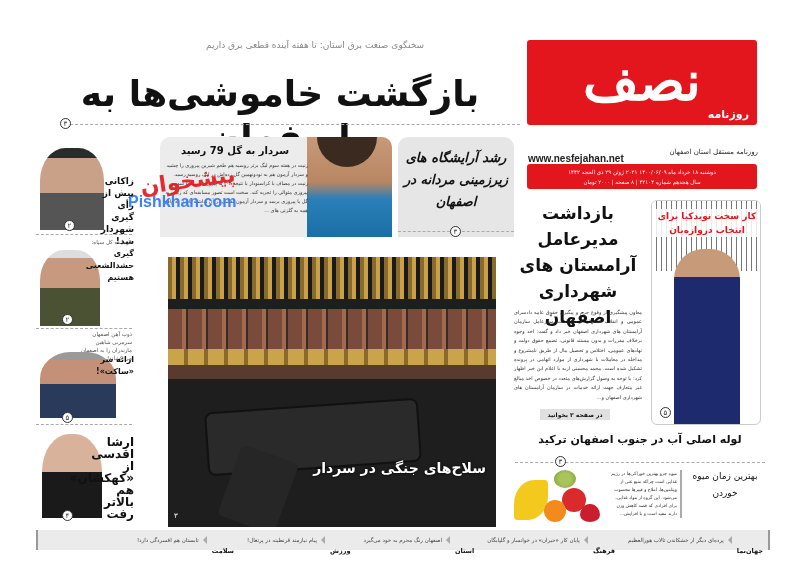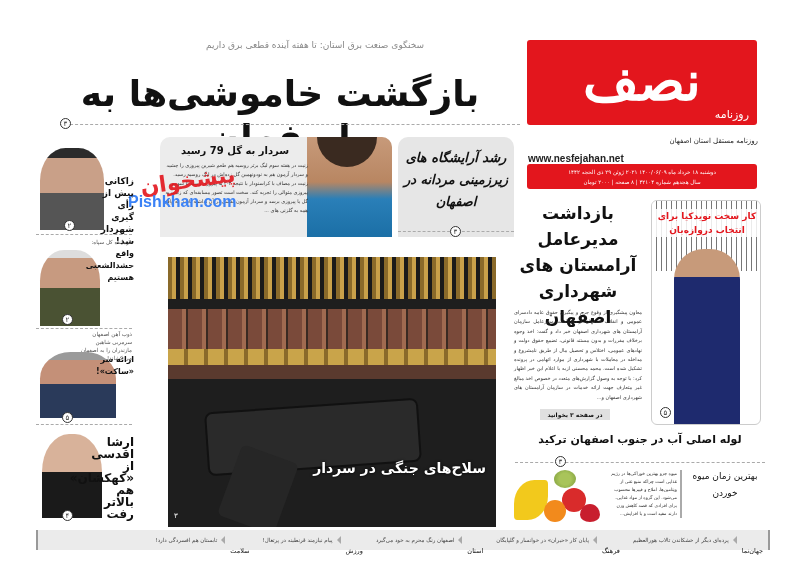--- a/index.html
+++ b/index.html
@@ -5,23 +5,23 @@
   * { box-sizing: border-box; margin: 0; padding: 0; }
   html, body { width: 794px; height: 561px; overflow: hidden; background: #ffffff; }
   body { font-family: "DejaVu Sans", sans-serif; position: relative; color: #111; }
   .abs { position: absolute; }
   .rtl { direction: rtl; text-align: right; }
   .center { text-align: center; }
 
   
   #masthead { left: 527px; top: 40px; width: 230px; height: 85px; background: #e3161d; border-radius: 3px; overflow: hidden; }
   #masthead .logo { position: absolute; left: 0; right: 0; top: 6px; font-family: "DejaVu Serif", serif; font-weight: bold; font-size: 54px; color: #fff; text-align: center; direction: rtl; letter-spacing: -2px; line-height: 70px; }
-  #masthead .sub { position: absolute; right: 8px; bottom: 4px; font-size: 11px; color: #fff; font-weight: normal; direction: rtl; }
+  #masthead .sub { position: absolute; right: 8px; bottom: 4px; font-size: 11px; color: #fff; font-weight: bold; direction: rtl; }
   #site-url { left: 528px; top: 153px; font-family: "Liberation Sans", sans-serif; font-weight: bold; font-size: 10px; color: #222; }
-  #tagline { left: 650px; top: 137px; width: 108px; font-size: 7px; color: #222; }
+  #tagline { left: 650px; top: 148px; width: 108px; font-size: 7px; color: #222; }
   #dateline { left: 527px; top: 164px; width: 230px; height: 25px; background: #e3161d; border-radius: 3px; color: #fff; font-size: 5.5px; line-height: 10px; padding-top: 3px; }
 
   
   #kicker { left: 150px; top: 40px; width: 330px; font-size: 9px; color: #888; }
   #main-headline { left: 60px; top: 72px; width: 440px; font-size: 36px; font-weight: bold; color: #111; line-height: 44px; text-align: center; direction: rtl; font-family: "DejaVu Sans", sans-serif; letter-spacing: -1px; }
   .dash-line { border-top: 1px dashed #aaa; height: 0; }
   .pgnum { font-size: 7px; color: #333; border: 1px solid #333; border-radius: 50%; width: 11px; height: 11px; line-height: 10px; text-align: center; background: #fff; }
 
   
   #sardar-box { left: 160px; top: 137px; width: 232px; height: 100px; background: #ececec; border-radius: 10px 10px 0 0; overflow: hidden; }
@@ -66,21 +66,21 @@
   #coach-figure { left: 22px; top: 48px; width: 66px; height: 177px; background: linear-gradient(180deg, #c79a7a 0 16%, #1e2a6e 16% 100%); border-radius: 30px 30px 0 0; }
 
   
   #pipe-headline { left: 515px; top: 433px; width: 250px; font-size: 11px; font-weight: bold; }
   #fruit-title { left: 685px; top: 468px; width: 80px; font-size: 9px; font-weight: normal; line-height: 17px; }
   #fruit-body { left: 610px; top: 470px; width: 72px; font-size: 4.5px; line-height: 8px; color: #333; border-right: 2px solid #aaa; padding-right: 3px; }
   #fruit-img { left: 514px; top: 470px; width: 90px; height: 52px; border-radius: 4px; overflow: hidden; }
 
   
   #footer { left: 36px; top: 530px; width: 734px; height: 20px; background: #ebebeb; border-left: 2px solid #999; border-right: 2px solid #999; display: flex; flex-direction: row-reverse; align-items: center; }
-  .ft-sec { font-size: 6.5px; font-weight: normal; color: #111; padding: 0 5px; white-space: nowrap; margin-top: 22px; }
+  .ft-sec { font-size: 6.5px; font-weight: bold; color: #111; padding: 0 5px; white-space: nowrap; margin-top: 22px; }
   .ft-item { font-size: 5.5px; color: #444; padding: 0 4px; white-space: nowrap; border-left: 4px solid transparent; }
   .ft-arrow { width: 0; height: 0; border-top: 4px solid transparent; border-bottom: 4px solid transparent; border-right: 4px solid #aaa; }
 </style>
 </head>
 <body>
 
 <div id="masthead" class="abs">
   <div class="logo">نصف جهان</div>
   <div class="sub">روزنامه</div>
 </div>
@@ -116,21 +116,21 @@
 <div class="abs left-item" style="top:140px; height:92px;">
   <div class="face" style="left:4px; top:8px; width:64px; height:82px; background: linear-gradient(180deg,#2b2b2b 0 12%, #c9a088 12% 55%, #555 55% 100%);"></div>
   <div class="left-title" style="left:56px; top:0; width:42px;margin-top:35px;">زاکانی پیش از رأی گیری شهردار شد!</div>
   <div class="abs pgnum" style="left:28px; top:80px;">۲</div>
 </div>
 <div class="abs dash-line" style="left:36px; top:234px; width:96px;"></div>
 
 <div class="abs left-item" style="top:238px; height:88px;">
   <div class="left-kicker" style="left:50px; top:0; width:46px;">فرمانده کل سپاه:</div>
   <div class="face" style="left:4px; top:12px; width:60px; height:76px; background: linear-gradient(180deg,#ddd 0 10%, #c79a80 10% 50%, #4a5233 50% 100%);"></div>
-  <div class="left-title" style="left:58px; top:10px; width:40px; font-size:8px;">واقع حشدالشعبی هستیم</div>
+  <div class="left-title" style="left:58px; top:10px; width:40px; font-size:8px;">گیری حشدالشعبی هستیم</div>
   <div class="abs pgnum" style="left:26px; top:76px;">۲</div>
 </div>
 <div class="abs dash-line" style="left:36px; top:328px; width:96px;"></div>
 
 <div class="abs left-item" style="top:330px; height:90px;">
   <div class="left-kicker" style="left:44px; top:0; width:52px;">ذوب آهن اصفهان سرمربی شاهین مازندران را به اصفهان می کشاند!</div>
   <div class="face" style="left:4px; top:22px; width:76px; height:66px; background: linear-gradient(180deg,#9a9a9a 0 12%, #c49078 12% 48%, #2a3a5a 48% 100%);"></div>
   <div class="left-title" style="left:58px; top:24px; width:40px; font-size:8px;">ارائه سر «ساکت»!</div>
   <div class="abs pgnum" style="left:26px; top:82px;">۵</div>
 </div>

